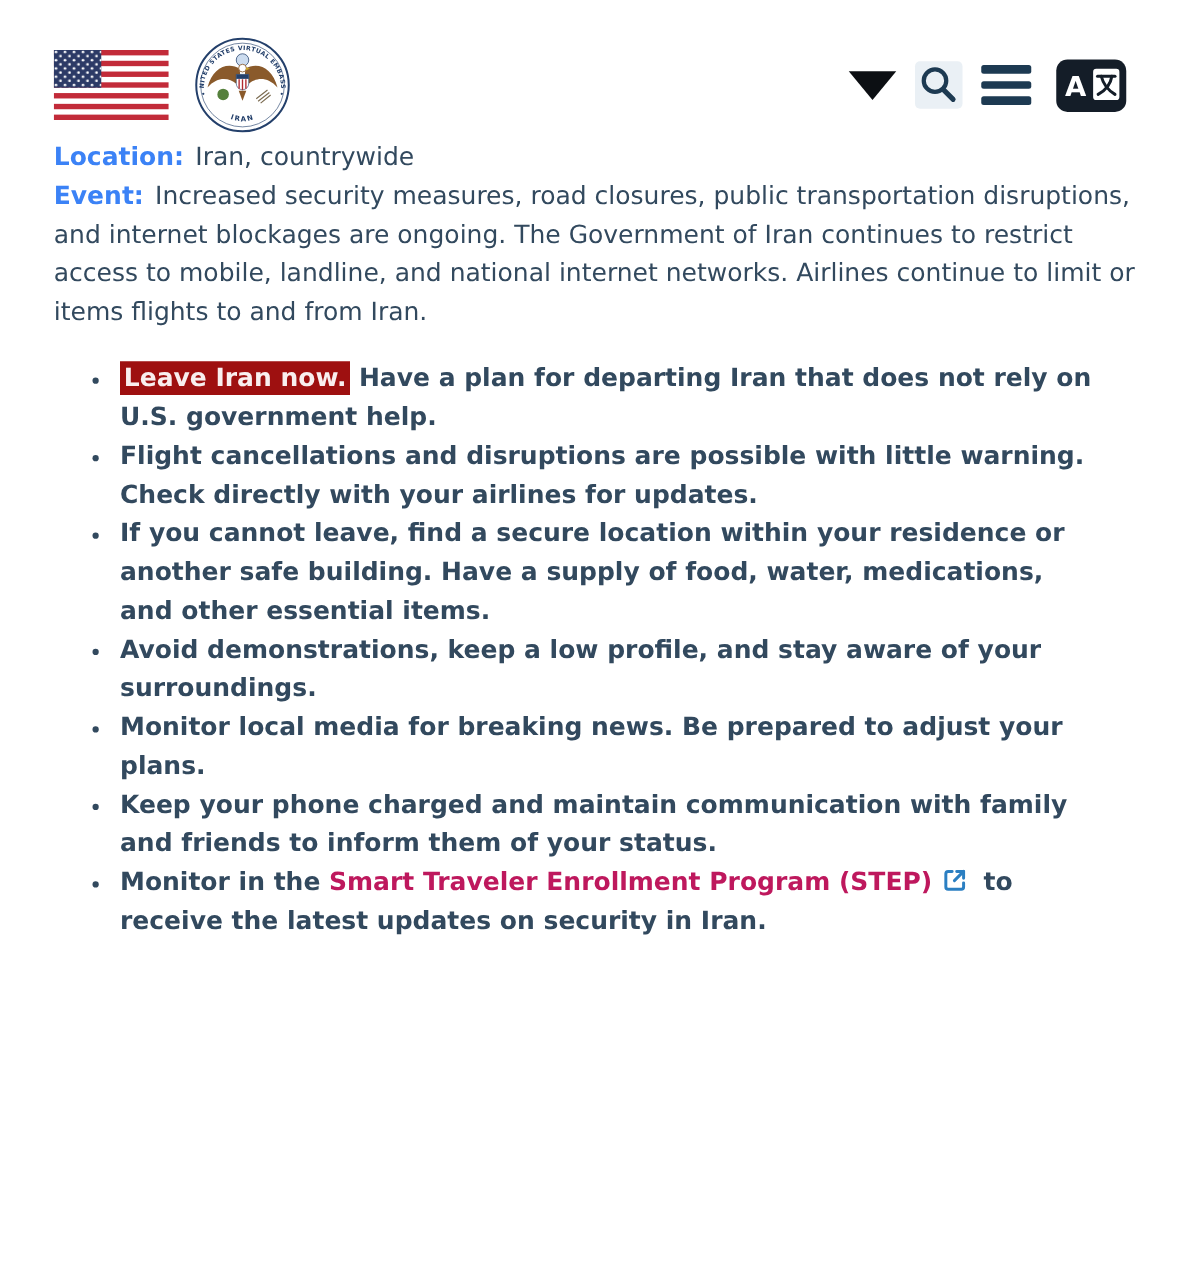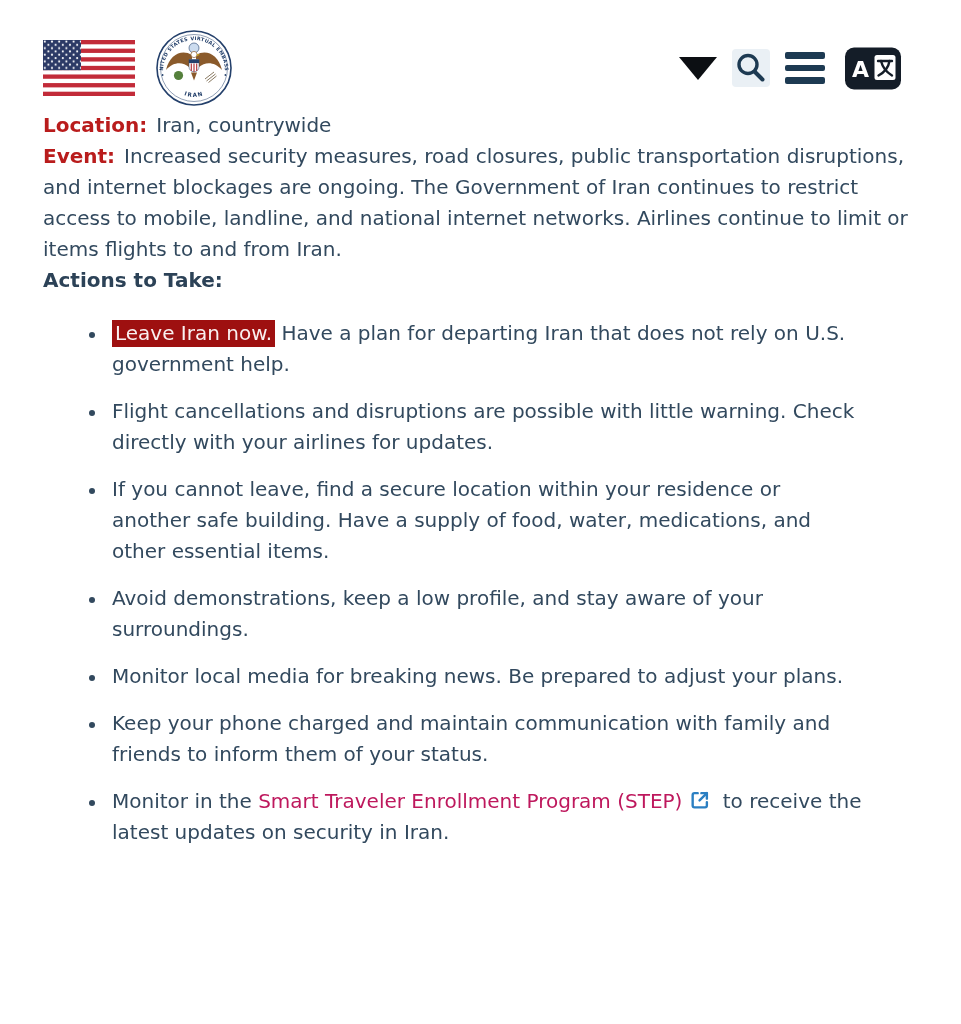--- a/index.html
+++ b/index.html
@@ -23,23 +23,23 @@
   .menu-btn .bar{width:40px;height:6.5px;background:#1d3a52;border-radius:2px;}
   .translate-btn{line-height:0;cursor:pointer;margin-left:4px;}
 
   
   .content{font-size:20px;line-height:31px;}
   .content p{margin:0;}
   .p-location{margin-top:28px;}
   .p-event{margin-top:26px;}
   .p-advisory{margin-top:26px;font-weight:bold;color:#2c4257;}
   .p-actions-head{margin-top:26px;font-weight:bold;color:#2c4257;}
-  .label{font-weight:bold;color:#b91c1c;margin-right:9px;}
+  .label{font-weight:bold;color:#3b82f6;margin-right:9px;}
   ul.actions{margin:22px 0 0 0;padding:0 38px 0 48px;list-style:disc;}
-  ul.actions li{margin:16px;padding-left:5px;line-height:31px;}
+  ul.actions li{margin:0;padding-left:5px;line-height:31px;font-weight:bold;}
   ul.actions li::marker{color:#32495e;font-size:18px;}
   .hl{background:#9e1010;color:#f9efef;padding:1px 3px 2px 3px;}
   a.step-link{color:#be185d;text-decoration:none;cursor:pointer;}
   .ext-icon{vertical-align:-3px;margin:0 5px 0 7px;}
 </style>
 </head>
 <body>
 
 <div class="page">
 
@@ -142,21 +142,20 @@
     </div>
   </div>
 
   <div class="content">
 
     <p class="p-location"><span class="label">Location:</span><span>Iran, countrywide</span></p>
 
     <p class="p-event"><span class="label">Event:</span><span>Increased security measures, road closures, public transportation disruptions, and internet blockages are ongoing. The Government of Iran continues to restrict access to mobile, landline, and national internet networks. Airlines continue to limit or items flights to and from Iran.</span></p>
 
 
-    <p class="p-actions-head">Actions to Take:</p>
 
     <ul class="actions">
       <li><span class="hl">Leave Iran now.</span><span> Have a plan for departing Iran that does not rely on U.S. government help.</span></li>
       <li><span>Flight cancellations and disruptions are possible with little warning. Check directly with your airlines for updates.</span></li>
       <li><span>If you cannot leave, find a secure location within your residence or another safe building. Have a supply of food, water, medications, and other essential items.</span></li>
       <li><span>Avoid demonstrations, keep a low profile, and stay aware of your surroundings.</span></li>
       <li><span>Monitor local media for breaking news. Be prepared to adjust your plans.</span></li>
       <li><span>Keep your phone charged and maintain communication with family and friends to inform them of your status.</span></li>
       <li><span>Monitor in the </span><a class="step-link">Smart Traveler Enrollment Program (STEP)</a><svg class="ext-icon" width="22" height="22" viewBox="0 0 24 24" fill="none" stroke="#2b7fc2" stroke-width="2.6" stroke-linecap="round" stroke-linejoin="round">
             <path d="M9.5 4.5 H6 Q4 4.5 4 6.5 V18 Q4 20 6 20 H17.5 Q19.5 20 19.5 18 V14.5"></path>

